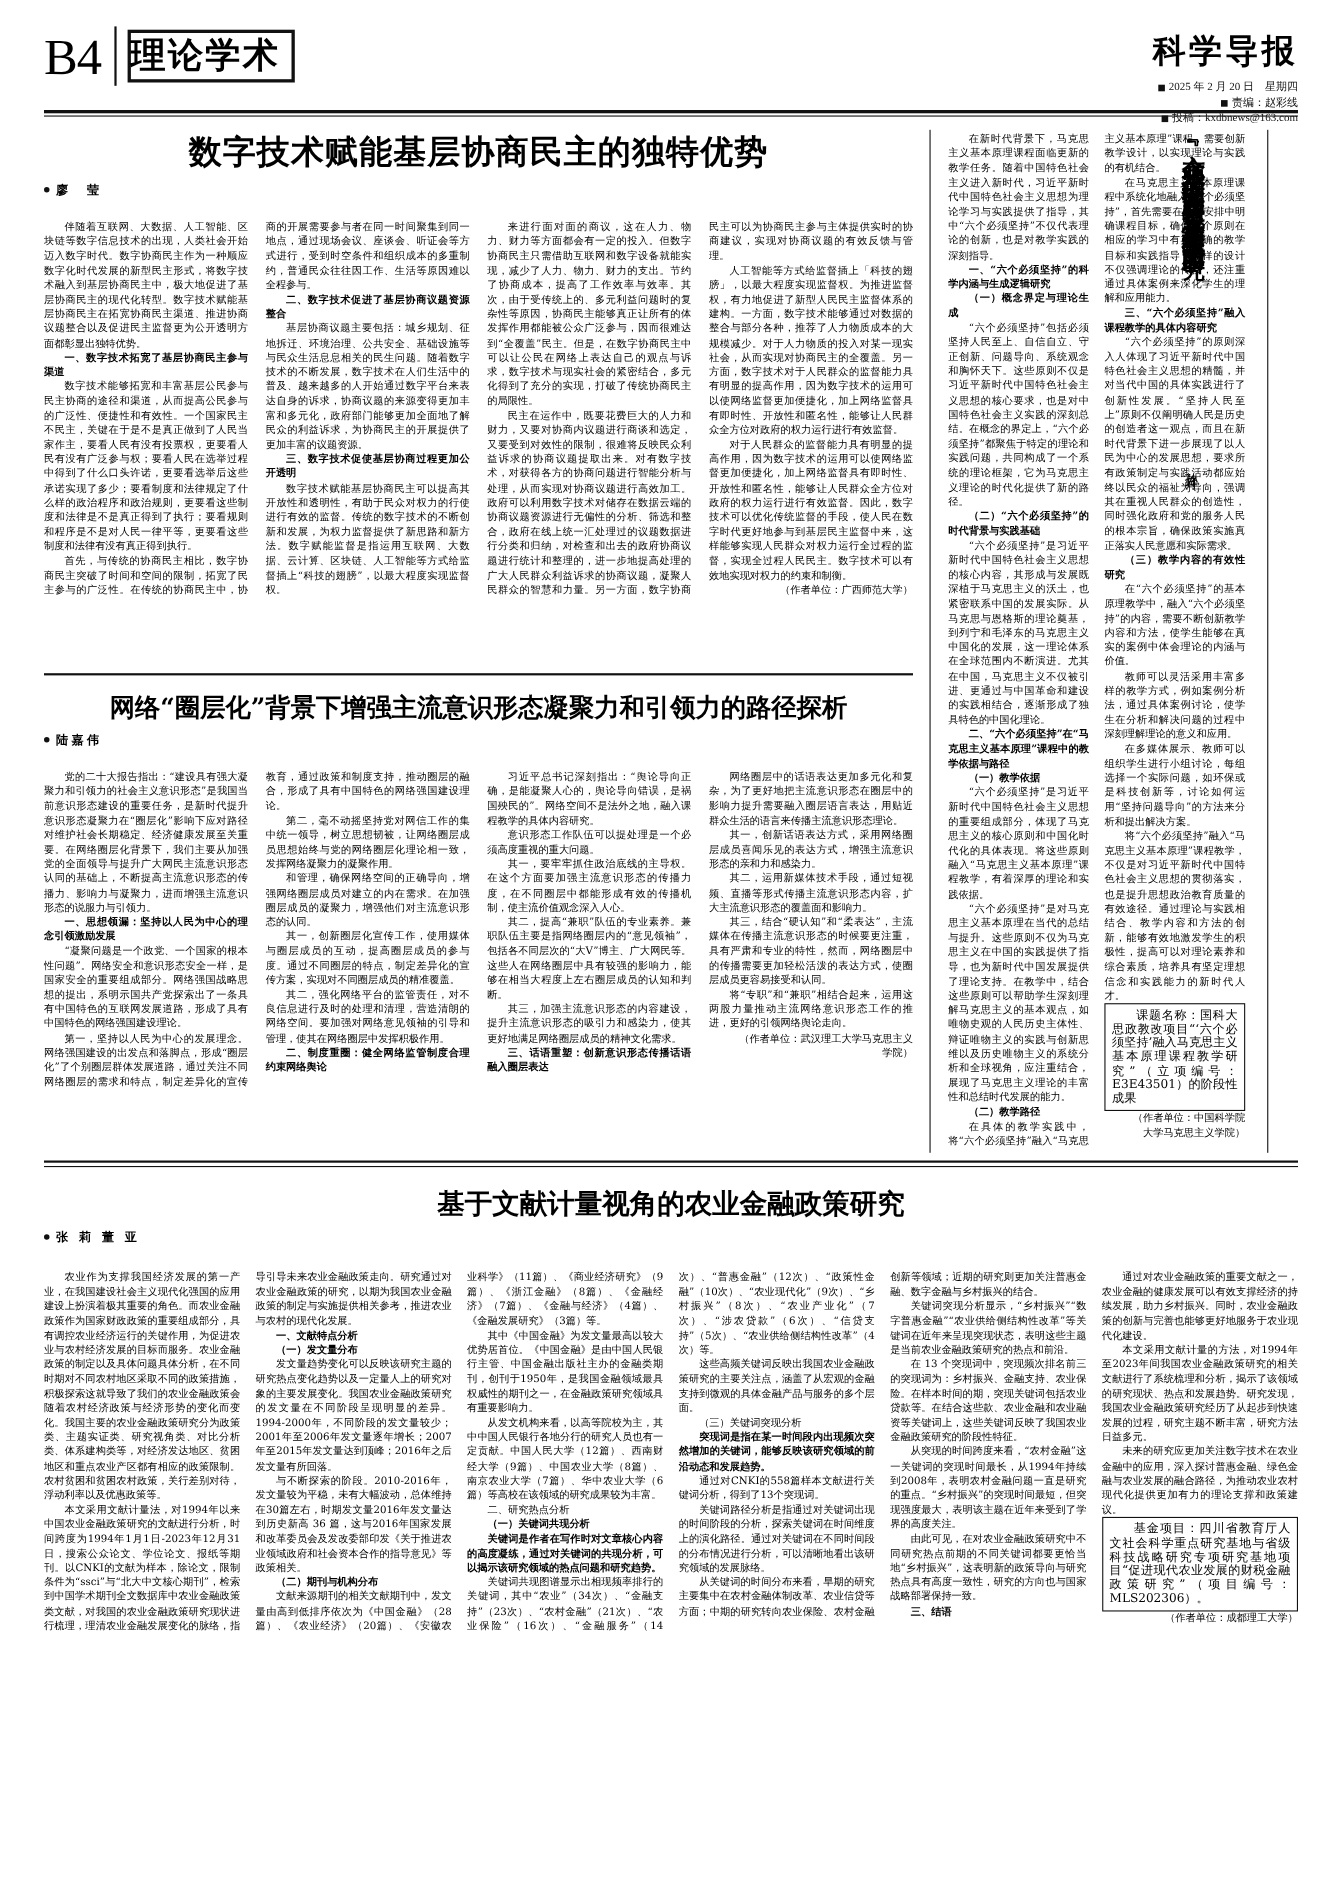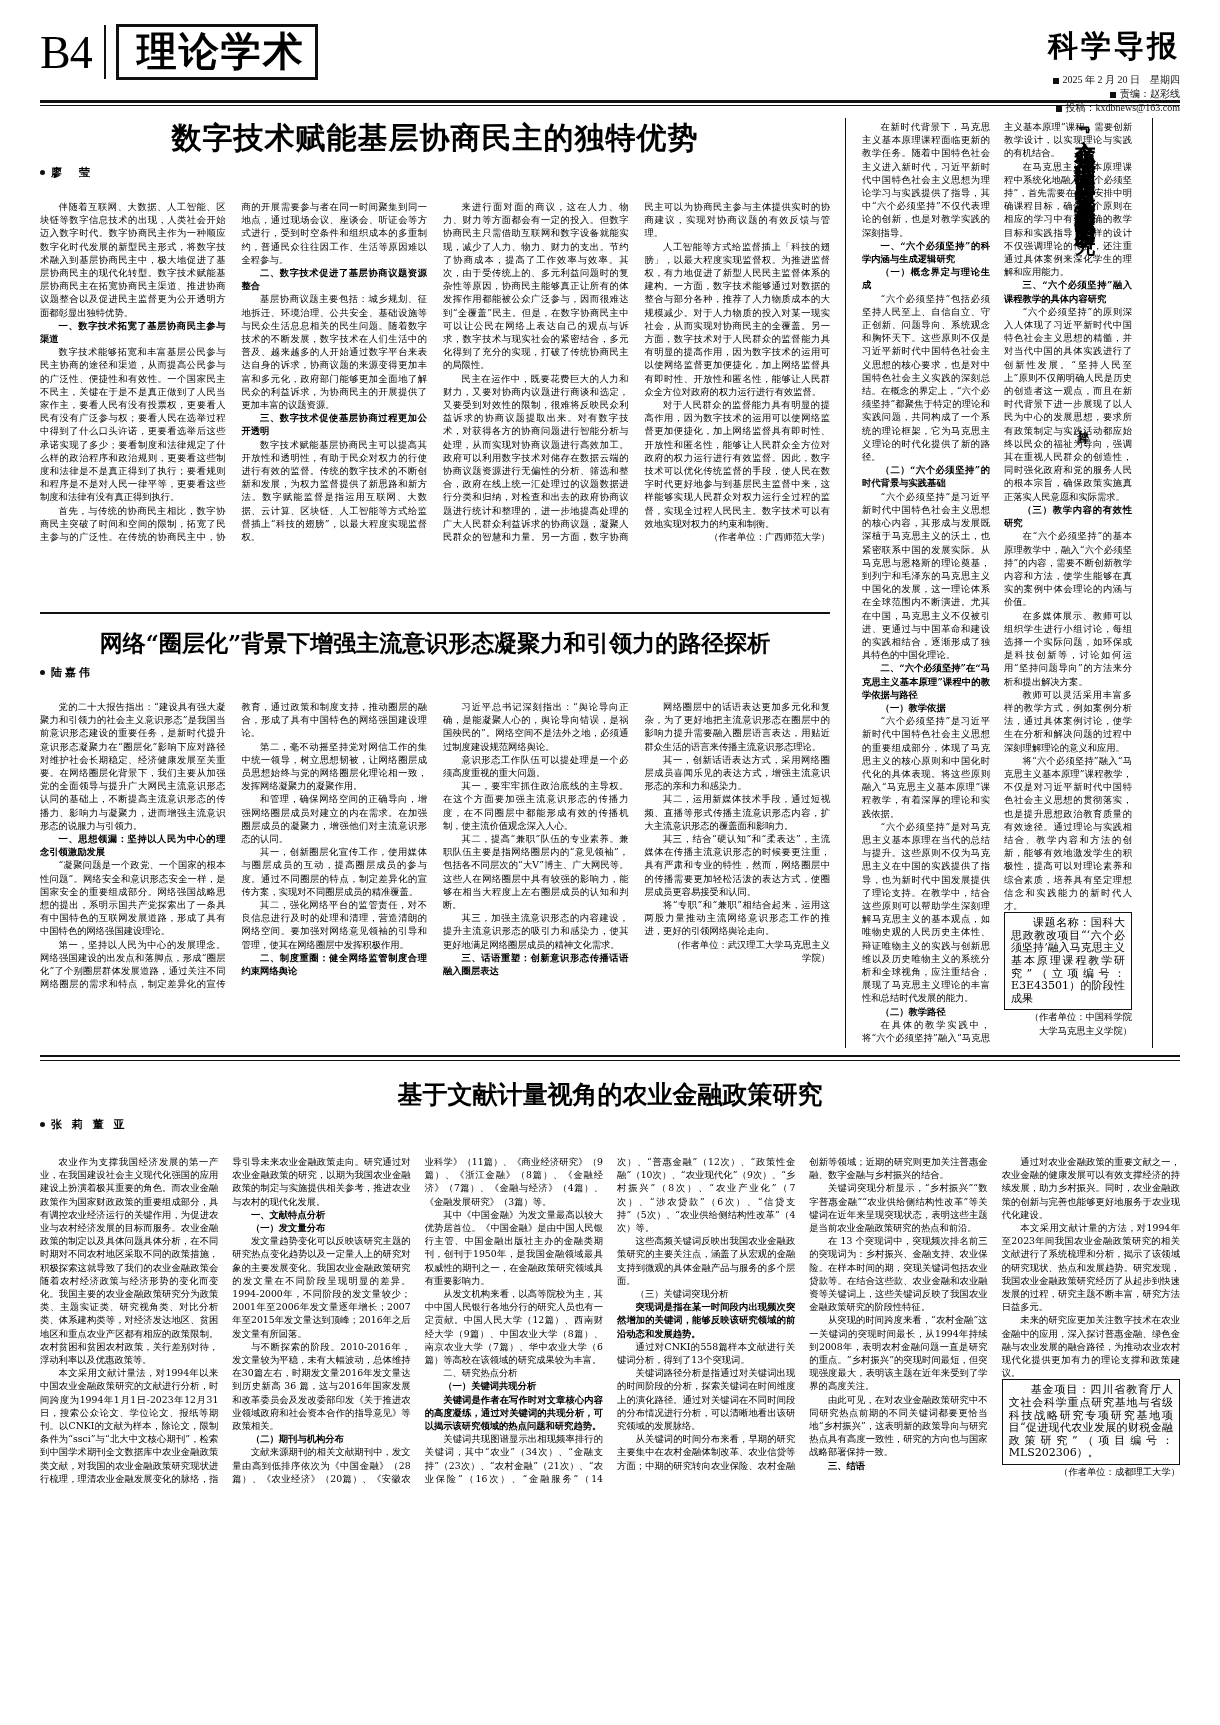--- a/index.html
+++ b/index.html
@@ -4,22 +4,22 @@
 <style>
   html,body{margin:0;padding:0;background:#fff;}
   body{width:1220px;height:1725px;font-family:"Liberation Serif",serif;color:#000;}
   .page{position:relative;width:1220px;height:1725px;padding:0;box-sizing:border-box;}
 
   
   .masthead{position:absolute;left:40px;top:24px;width:1140px;height:72px;}
   .mh-left{position:absolute;left:0;top:0;display:flex;align-items:center;}
   .mh-pagenum{font-family:"Liberation Serif",serif;font-size:46px;font-weight:normal;letter-spacing:-1px;}
   .mh-sep{width:2px;height:54px;background:#111;margin:0 10px 0 12px;}
-  .mh-section{font-family:"DejaVu Serif",serif;font-weight:bold;font-size:40px;letter-spacing:2px;
-              border:3px solid #111;padding:4px 10px 6px 18px;line-height:1;}
+  .mh-section{font-family:"DejaVu Serif",serif;font-weight:bold;font-size:32px;letter-spacing:2px;
+              border:3px solid #111;padding:4px 10px 6px 0;line-height:1;}
   .mh-right{position:absolute;right:0;top:2px;text-align:right;}
   .mh-paper{font-family:"DejaVu Serif",serif;font-size:30px;font-weight:bold;letter-spacing:3px;text-align:right;}
   .mh-meta{font-size:10px;line-height:14px;margin-top:6px;color:#111;}
   .mh-meta div{white-space:nowrap;}
   .mh-meta .sq{display:inline-block;width:6px;height:6px;background:#111;margin-right:4px;vertical-align:middle;}
   .rule-top{position:absolute;left:40px;top:100px;width:1140px;height:3px;background:#111;}
   .rule-top2{position:absolute;left:40px;top:105px;width:1140px;height:1px;background:#111;}
 
   
   .col{font-size:9.3px;line-height:13.2px;text-align:justify;color:#000;font-family:"DejaVu Serif",serif;}
@@ -101,22 +101,22 @@
     <p class="hd">（一）教学依据</p>
     <p>“六个必须坚持”是习近平新时代中国特色社会主义思想的重要组成部分，体现了马克思主义的核心原则和中国化时代化的具体表现。将这些原则融入“马克思主义基本原理”课程教学，有着深厚的理论和实践依据。</p>
     <p>“六个必须坚持”是对马克思主义基本原理在当代的总结与提升。这些原则不仅为马克思主义在中国的实践提供了指导，也为新时代中国发展提供了理论支持。在教学中，结合这些原则可以帮助学生深刻理解马克思主义的基本观点，如唯物史观的人民历史主体性、辩证唯物主义的实践与创新思维以及历史唯物主义的系统分析和全球视角，应注重结合，展现了马克思主义理论的丰富性和总结时代发展的能力。</p>
     <p class="hd">（二）教学路径</p>
     <p>在具体的教学实践中，将“六个必须坚持”融入“马克思主义基本原理”课程，需要创新教学设计，以实现理论与实践的有机结合。</p>
     <p>在马克思主义基本原理课程中系统化地融入“六个必须坚持”，首先需要在教学安排中明确课程目标，确保每个原则在相应的学习中有其明确的教学目标和实践指导，这样的设计不仅强调理论的传授，还注重通过具体案例来深化学生的理解和应用能力。</p>
     <p class="hd">三、“六个必须坚持”融入课程教学的具体内容研究</p>
     <p>“六个必须坚持”的原则深入人体现了习近平新时代中国特色社会主义思想的精髓，并对当代中国的具体实践进行了创新性发展。“坚持人民至上”原则不仅阐明确人民是历史的创造者这一观点，而且在新时代背景下进一步展现了以人民为中心的发展思想，要求所有政策制定与实践活动都应始终以民众的福祉为导向，强调其在重视人民群众的创造性，同时强化政府和党的服务人民的根本宗旨，确保政策实施真正落实人民意愿和实际需求。</p>
     <p class="hd">（三）教学内容的有效性研究</p>
     <p>在“六个必须坚持”的基本原理教学中，融入“六个必须坚持”的内容，需要不断创新教学内容和方法，使学生能够在真实的案例中体会理论的内涵与价值。</p>
+    <p>教师可以灵活采用丰富多样的教学方式，例如案例分析法，通过具体案例讨论，使学生在分析和解决问题的过程中深刻理解理论的意义和应用。</p>
     <p>在多媒体展示、教师可以组织学生进行小组讨论，每组选择一个实际问题，如环保或是科技创新等，讨论如何运用“坚持问题导向”的方法来分析和提出解决方案。</p>
-    <p>教师可以灵活采用丰富多样的教学方式，例如案例分析法，通过具体案例讨论，使学生在分析和解决问题的过程中深刻理解理论的意义和应用。</p>
     <p>将“六个必须坚持”融入“马克思主义基本原理”课程教学，不仅是对习近平新时代中国特色社会主义思想的贯彻落实，也是提升思想政治教育质量的有效途径。通过理论与实践相结合、教学内容和方法的创新，能够有效地激发学生的积极性，提高可以对理论素养和综合素质，培养具有坚定理想信念和实践能力的新时代人才。</p>
     <p class="boxnote">课题名称：国科大思政教改项目“‘六个必须坚持’融入马克思主义基本原理课程教学研究”（立项编号：E3E43501）的阶段性成果</p>
     <p class="src">（作者单位：中国科学院大学马克思主义学院）</p>
   </div>
 
   <div class="a1">
     <div class="article-title t">数字技术赋能基层协商民主的独特优势</div>
     <div class="byline">
       <span class="dot"></span><span>廖　莹</span>
     </div>
@@ -150,21 +150,21 @@
   <div class="a2-cols col">
     <p>党的二十大报告指出：“建设具有强大凝聚力和引领力的社会主义意识形态”是我国当前意识形态建设的重要任务，是新时代提升意识形态凝聚力在“圈层化”影响下应对路径对维护社会长期稳定、经济健康发展至关重要。在网络圈层化背景下，我们主要从加强党的全面领导与提升广大网民主流意识形态认同的基础上，不断提高主流意识形态的传播力、影响力与凝聚力，进而增强主流意识形态的说服力与引领力。</p>
     <p class="hd">一、思想领漏：坚持以人民为中心的理念引领激励发展</p>
     <p>“凝聚问题是一个政党、一个国家的根本性问题”。网络安全和意识形态安全一样，是国家安全的重要组成部分。网络强国战略思想的提出，系明示国共产党探索出了一条具有中国特色的互联网发展道路，形成了具有中国特色的网络强国建设理论。</p>
     <p>第一，坚持以人民为中心的发展理念。网络强国建设的出发点和落脚点，形成“圈层化”了个别圈层群体发展道路，通过关注不同网络圈层的需求和特点，制定差异化的宣传教育，通过政策和制度支持，推动圈层的融合，形成了具有中国特色的网络强国建设理论。</p>
     <p>第二，毫不动摇坚持党对网信工作的集中统一领导，树立思想韧被，让网络圈层成员思想始终与党的网络圈层化理论相一致，发挥网络凝聚力的凝聚作用。</p>
     <p>和管理，确保网络空间的正确导向，增强网络圈层成员对建立的内在需求。在加强圈层成员的凝聚力，增强他们对主流意识形态的认同。</p>
     <p>其一，创新圈层化宣传工作，使用媒体与圈层成员的互动，提高圈层成员的参与度。通过不同圈层的特点，制定差异化的宣传方案，实现对不同圈层成员的精准覆盖。</p>
     <p>其二，强化网络平台的监管责任，对不良信息进行及时的处理和清理，营造清朗的网络空间。要加强对网络意见领袖的引导和管理，使其在网络圈层中发挥积极作用。</p>
     <p class="hd">二、制度重圈：健全网络监管制度合理约束网络舆论</p>
-    <p>习近平总书记深刻指出：“舆论导向正确，是能凝聚人心的，舆论导向错误，是祸国殃民的”。网络空间不是法外之地，必须通过制度建设规范网络舆论。</p>
+    <p>习近平总书记深刻指出：“舆论导向正确，是能凝聚人心的，舆论导向错误，是祸国殃民的”。网络空间不是法外之地，融入课程教学的具体内容研究。</p>
     <p>意识形态工作队伍可以提处理是一个必须高度重视的重大问题。</p>
     <p>其一，要牢牢抓住政治底线的主导权。在这个方面要加强主流意识形态的传播力度，在不同圈层中都能形成有效的传播机制，使主流价值观念深入人心。</p>
     <p>其二，提高“兼职”队伍的专业素养。兼职队伍主要是指网络圈层内的“意见领袖”，包括各不同层次的“大V”博主、广大网民等。这些人在网络圈层中具有较强的影响力，能够在相当大程度上左右圈层成员的认知和判断。</p>
     <p>其三，加强主流意识形态的内容建设，提升主流意识形态的吸引力和感染力，使其更好地满足网络圈层成员的精神文化需求。</p>
     <p class="hd">三、话语重塑：创新意识形态传播话语融入圈层表达</p>
     <p>网络圈层中的话语表达更加多元化和复杂，为了更好地把主流意识形态在圈层中的影响力提升需要融入圈层语言表达，用贴近群众生活的语言来传播主流意识形态理论。</p>
     <p>其一，创新话语表达方式，采用网络圈层成员喜闻乐见的表达方式，增强主流意识形态的亲和力和感染力。</p>
     <p>其二，运用新媒体技术手段，通过短视频、直播等形式传播主流意识形态内容，扩大主流意识形态的覆盖面和影响力。</p>
     <p>其三，结合“硬认知”和“柔表达”，主流媒体在传播主流意识形态的时候要更注重，具有严肃和专业的特性，然而，网络圈层中的传播需要更加轻松活泼的表达方式，使圈层成员更容易接受和认同。</p>
     <p>将“专职”和“兼职”相结合起来，运用这两股力量推动主流网络意识形态工作的推进，更好的引领网络舆论走向。</p>

